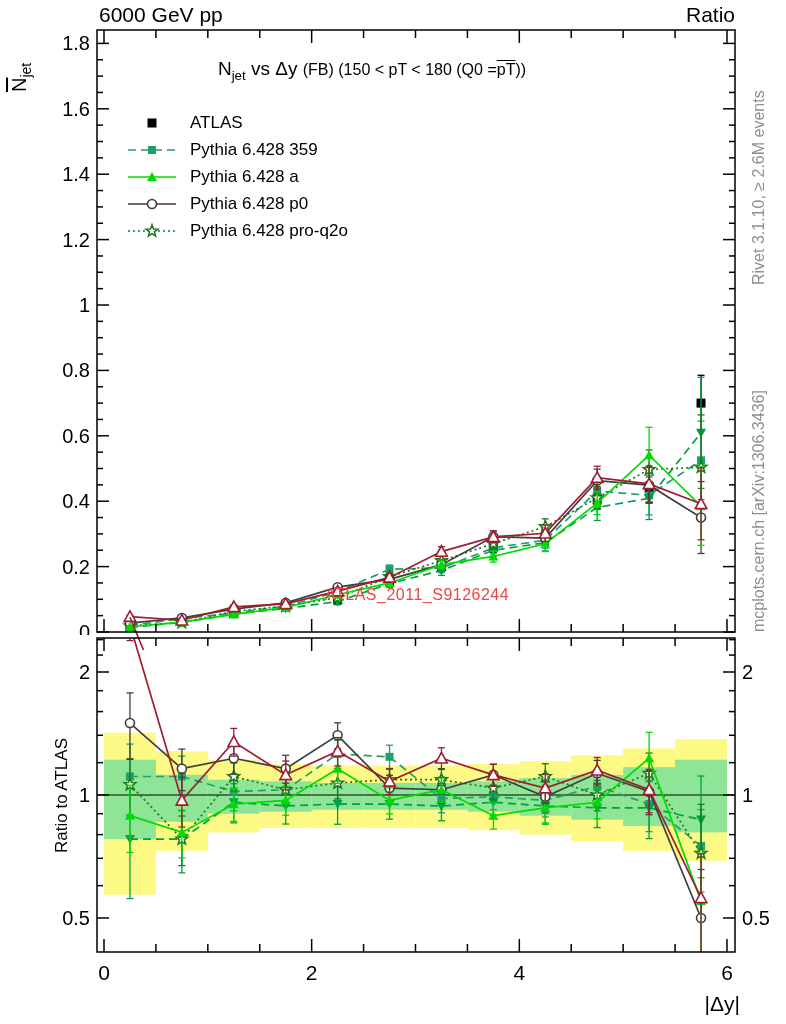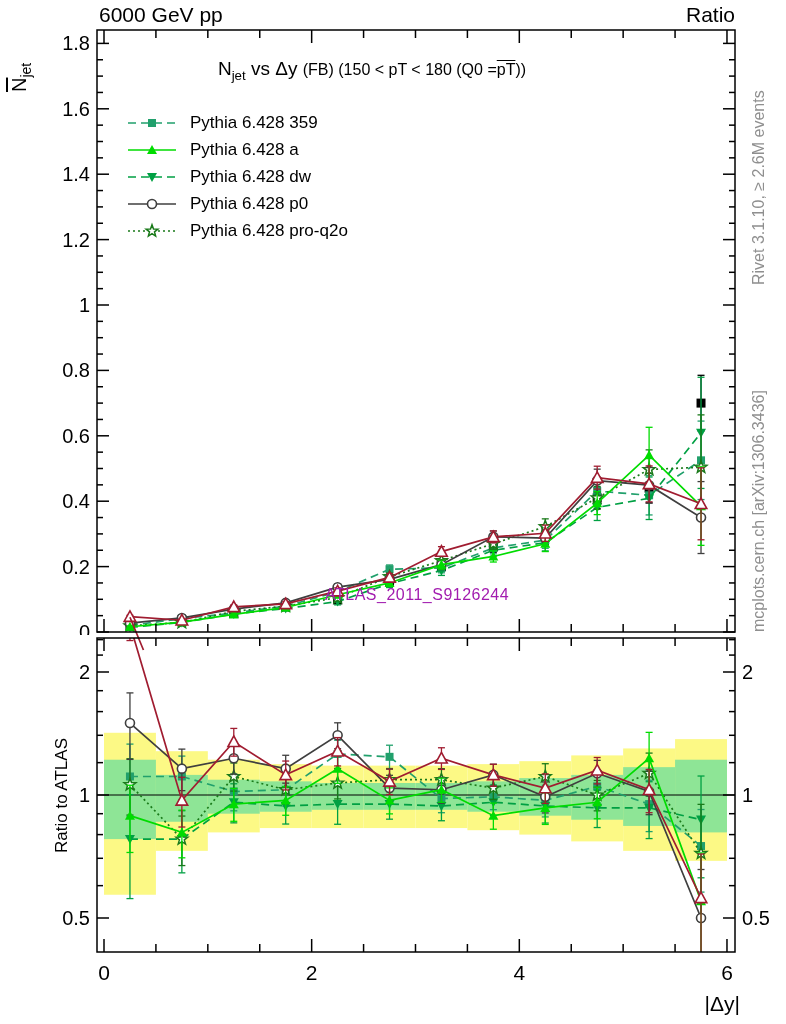--- a/index.html
+++ b/index.html
@@ -17,21 +17,21 @@
   #legend{left:127px;top:109px;}
   .lg-row{display:flex;align-items:center;height:27px;}
   .lg-sample{width:50px;height:18px;margin-right:13px;flex:0 0 auto;}
   .lg-label{font-size:17px;}
   #ylabel-main{left:8px;top:92px;transform:rotate(-90deg);transform-origin:left top;font-size:20px;}
   #ylabel-ratio{left:52px;top:853px;transform:rotate(-90deg);transform-origin:left top;font-size:17px;}
   #note-top{left:750px;top:285px;transform:rotate(-90deg);transform-origin:left top;
             font-size:16px;color:#8f8f8f;}
   #note-bottom{left:750px;top:632px;transform:rotate(-90deg);transform-origin:left top;
             font-size:16px;color:#8f8f8f;}
-  #watermark{left:325px;top:586px;font-size:16px;color:#a21caf;letter-spacing:0.5px;}
+  #watermark{left:325px;top:586px;font-size:16px;color:#ef4444;letter-spacing:0.5px;}
   #xlabel{right:46px;top:992px;font-size:21px;}
 </style>
 </head>
 <body>
 
 <div id="stage">
   <svg id="plot" width="786" height="1024">
       <defs>
         <clipPath id="cm">
           <rect x="97" y="30" width="638" height="602"></rect>
@@ -924,38 +924,37 @@
     </svg>
 
   <div class="abs" id="hdr-left">6000 GeV pp</div>
   <div class="abs" id="hdr-right">Ratio</div>
 
   <div class="abs" id="title"><span class="t-main"><span>N</span><sub>jet</sub><span> vs Δy </span></span><span class="t-cond"><span>(FB) (150 &lt; pT &lt; 180 (Q0 =</span><span class="ovl">pT</span><span>))</span></span></div>
 
   <div class="abs" id="legend">
       <div class="lg-row">
         <svg class="lg-sample" width="50" height="18">
+          <rect x="20.5" y="4.5" width="9" height="9" fill="#000000"></rect>
+        </svg>
+        <span class="lg-label">ATLAS</span>
+      </div>
+      <div class="lg-row">
+        <svg class="lg-sample" width="50" height="18">
           <line x1="1" y1="9" x2="49" y2="9" stroke="#21a06c" stroke-width="1.7" stroke-dasharray="8,5"></line>
           <rect x="21" y="5" width="8" height="8" fill="#21a06c"></rect>
         </svg>
         <span class="lg-label">Pythia 6.428 359</span>
       </div>
       <div class="lg-row">
         <svg class="lg-sample" width="50" height="18">
           <line x1="1" y1="9" x2="49" y2="9" stroke="#00dc00" stroke-width="1.7"></line>
           <path d="M25,4 L30,13.1 L20,13.1 Z" fill="#00dc00"></path>
         </svg>
         <span class="lg-label">Pythia 6.428 a</span>
-      </div>
-      <div class="lg-row">
-        <svg class="lg-sample" width="50" height="18">
-          <line x1="1" y1="9" x2="49" y2="9" stroke="#00a043" stroke-width="1.7" stroke-dasharray="8,5"></line>
-          <path d="M25,14 L30,4.9 L20,4.9 Z" fill="#00a043"></path>
-        </svg>
-        <span class="lg-label">Pythia 6.428 dw</span>
       </div>
       <div class="lg-row">
         <svg class="lg-sample" width="50" height="18">
           <line x1="1" y1="9" x2="49" y2="9" stroke="#3f3f3f" stroke-width="1.7"></line>
           <circle cx="25" cy="9" r="4.5" fill="#fff" stroke="#3f3f3f" stroke-width="1.6"></circle>
         </svg>
         <span class="lg-label">Pythia 6.428 p0</span>
       </div>
       <div class="lg-row">
         <svg class="lg-sample" width="50" height="18">

